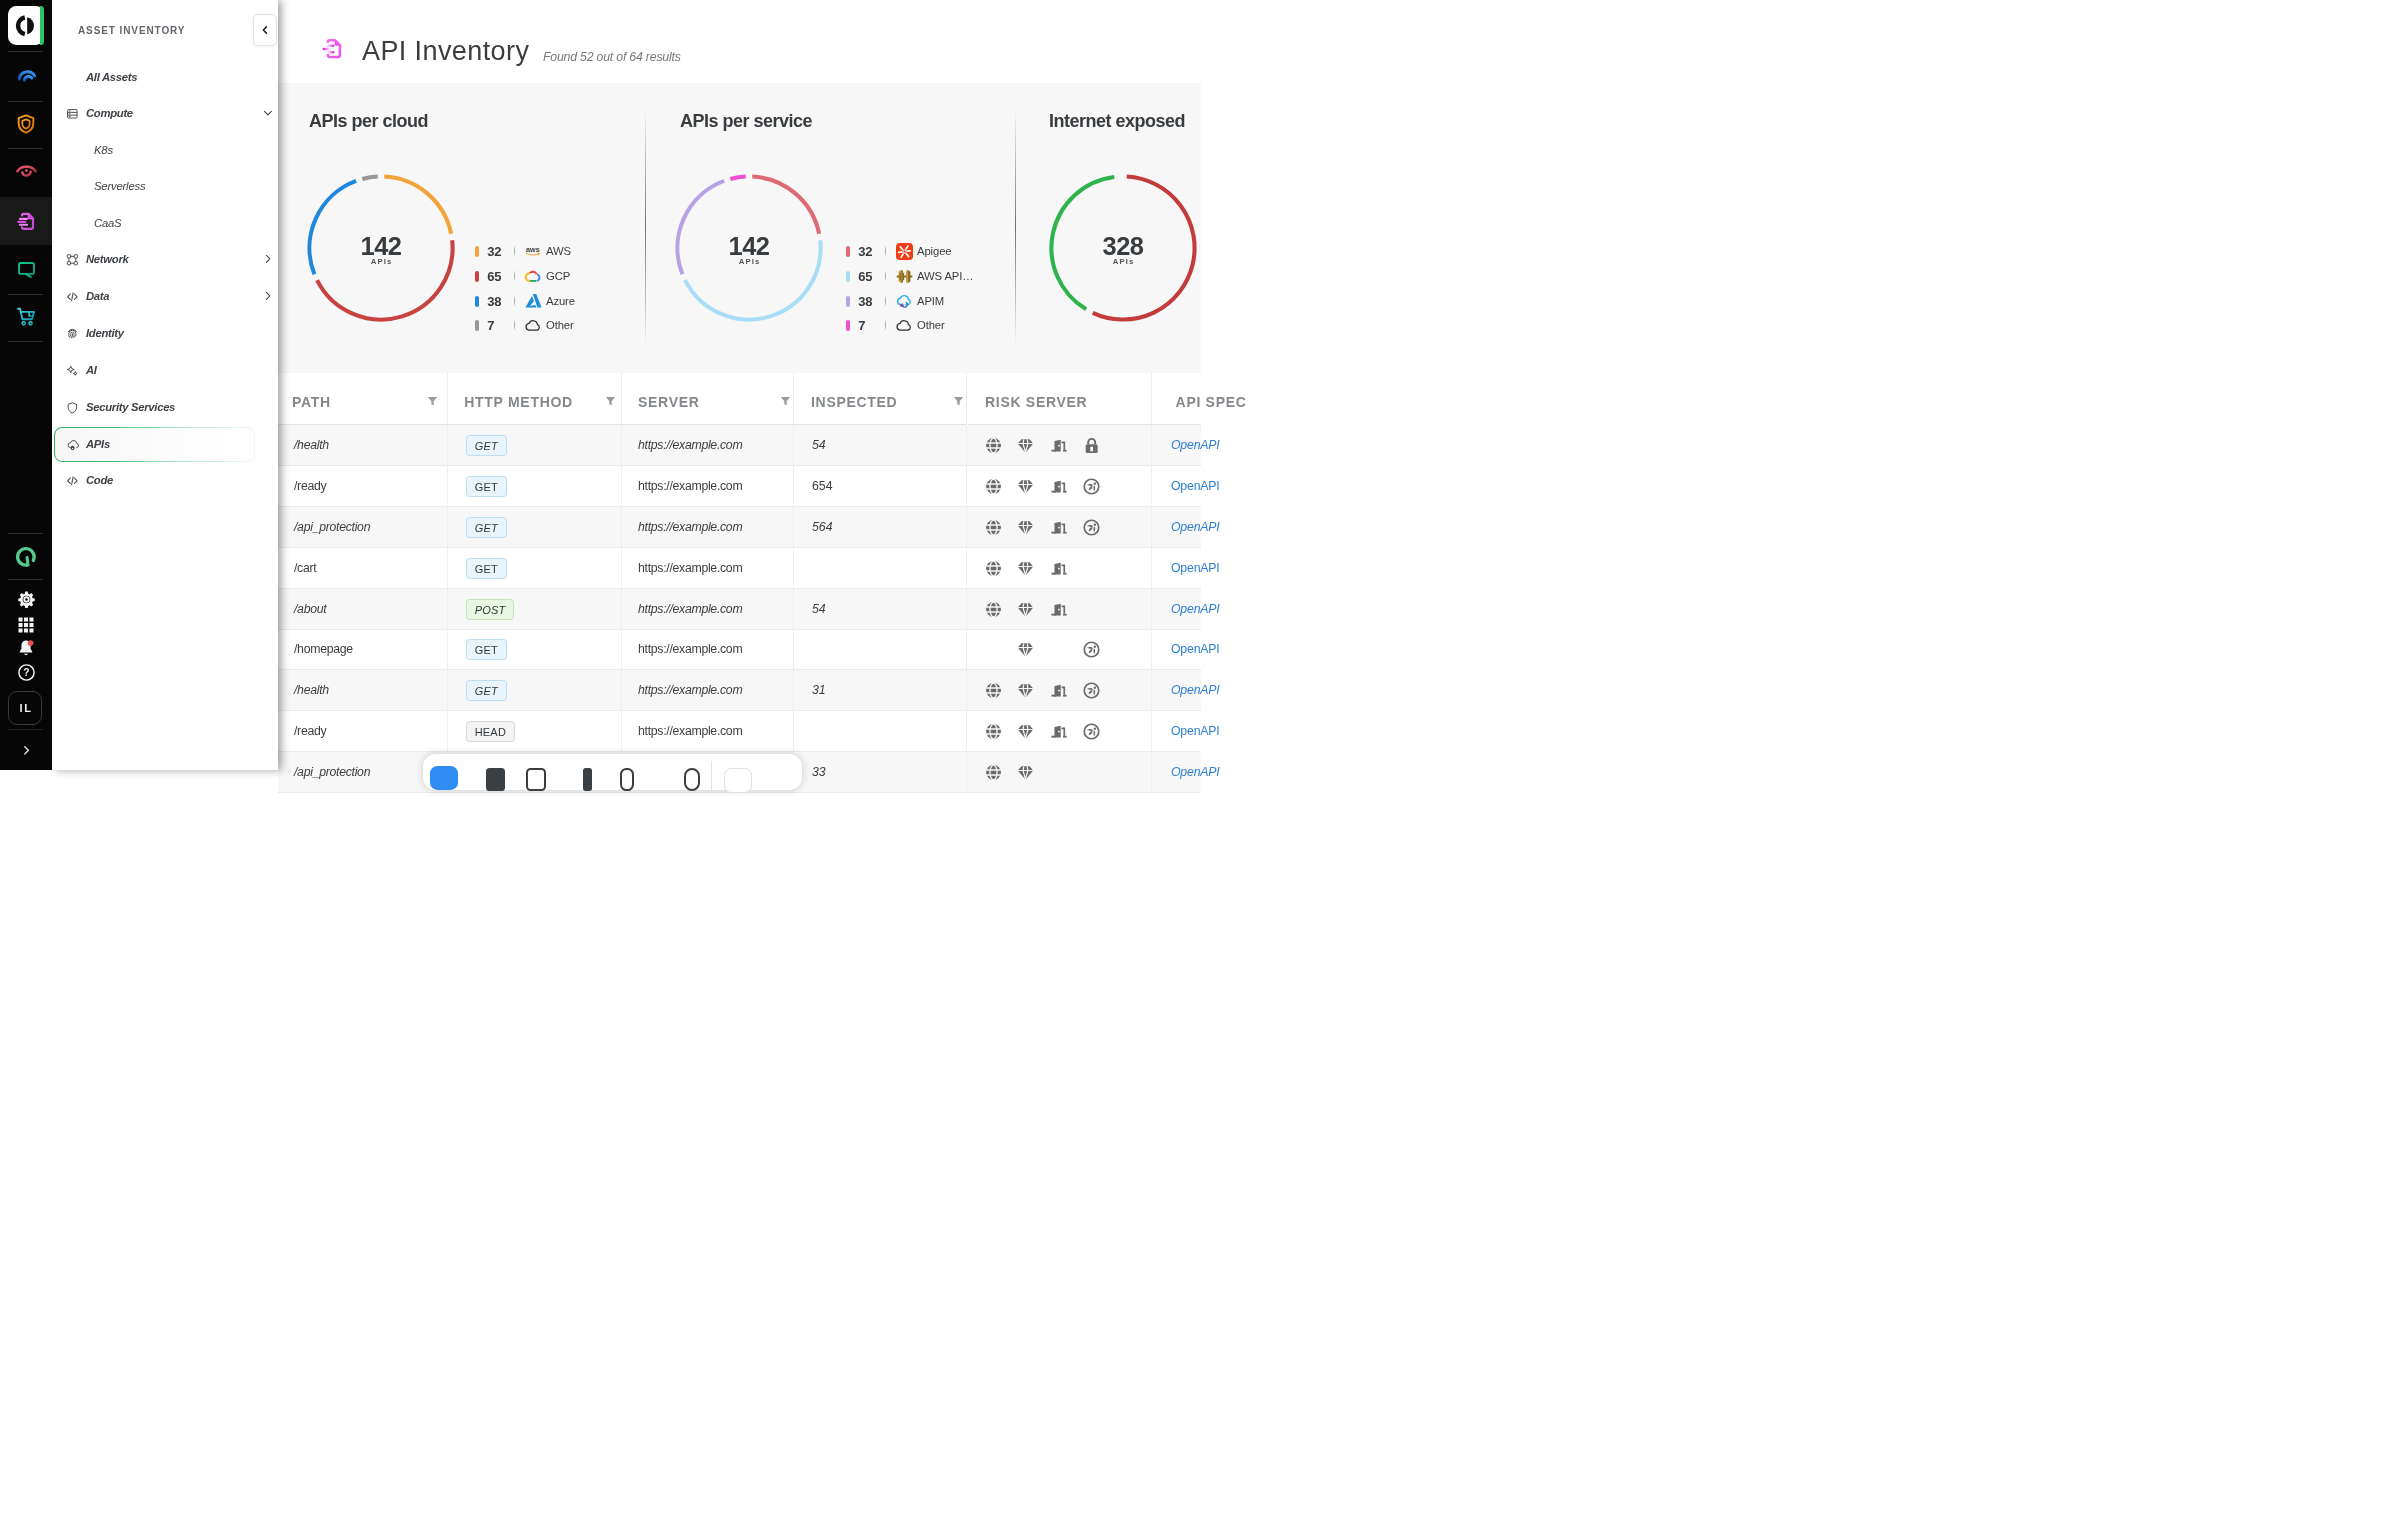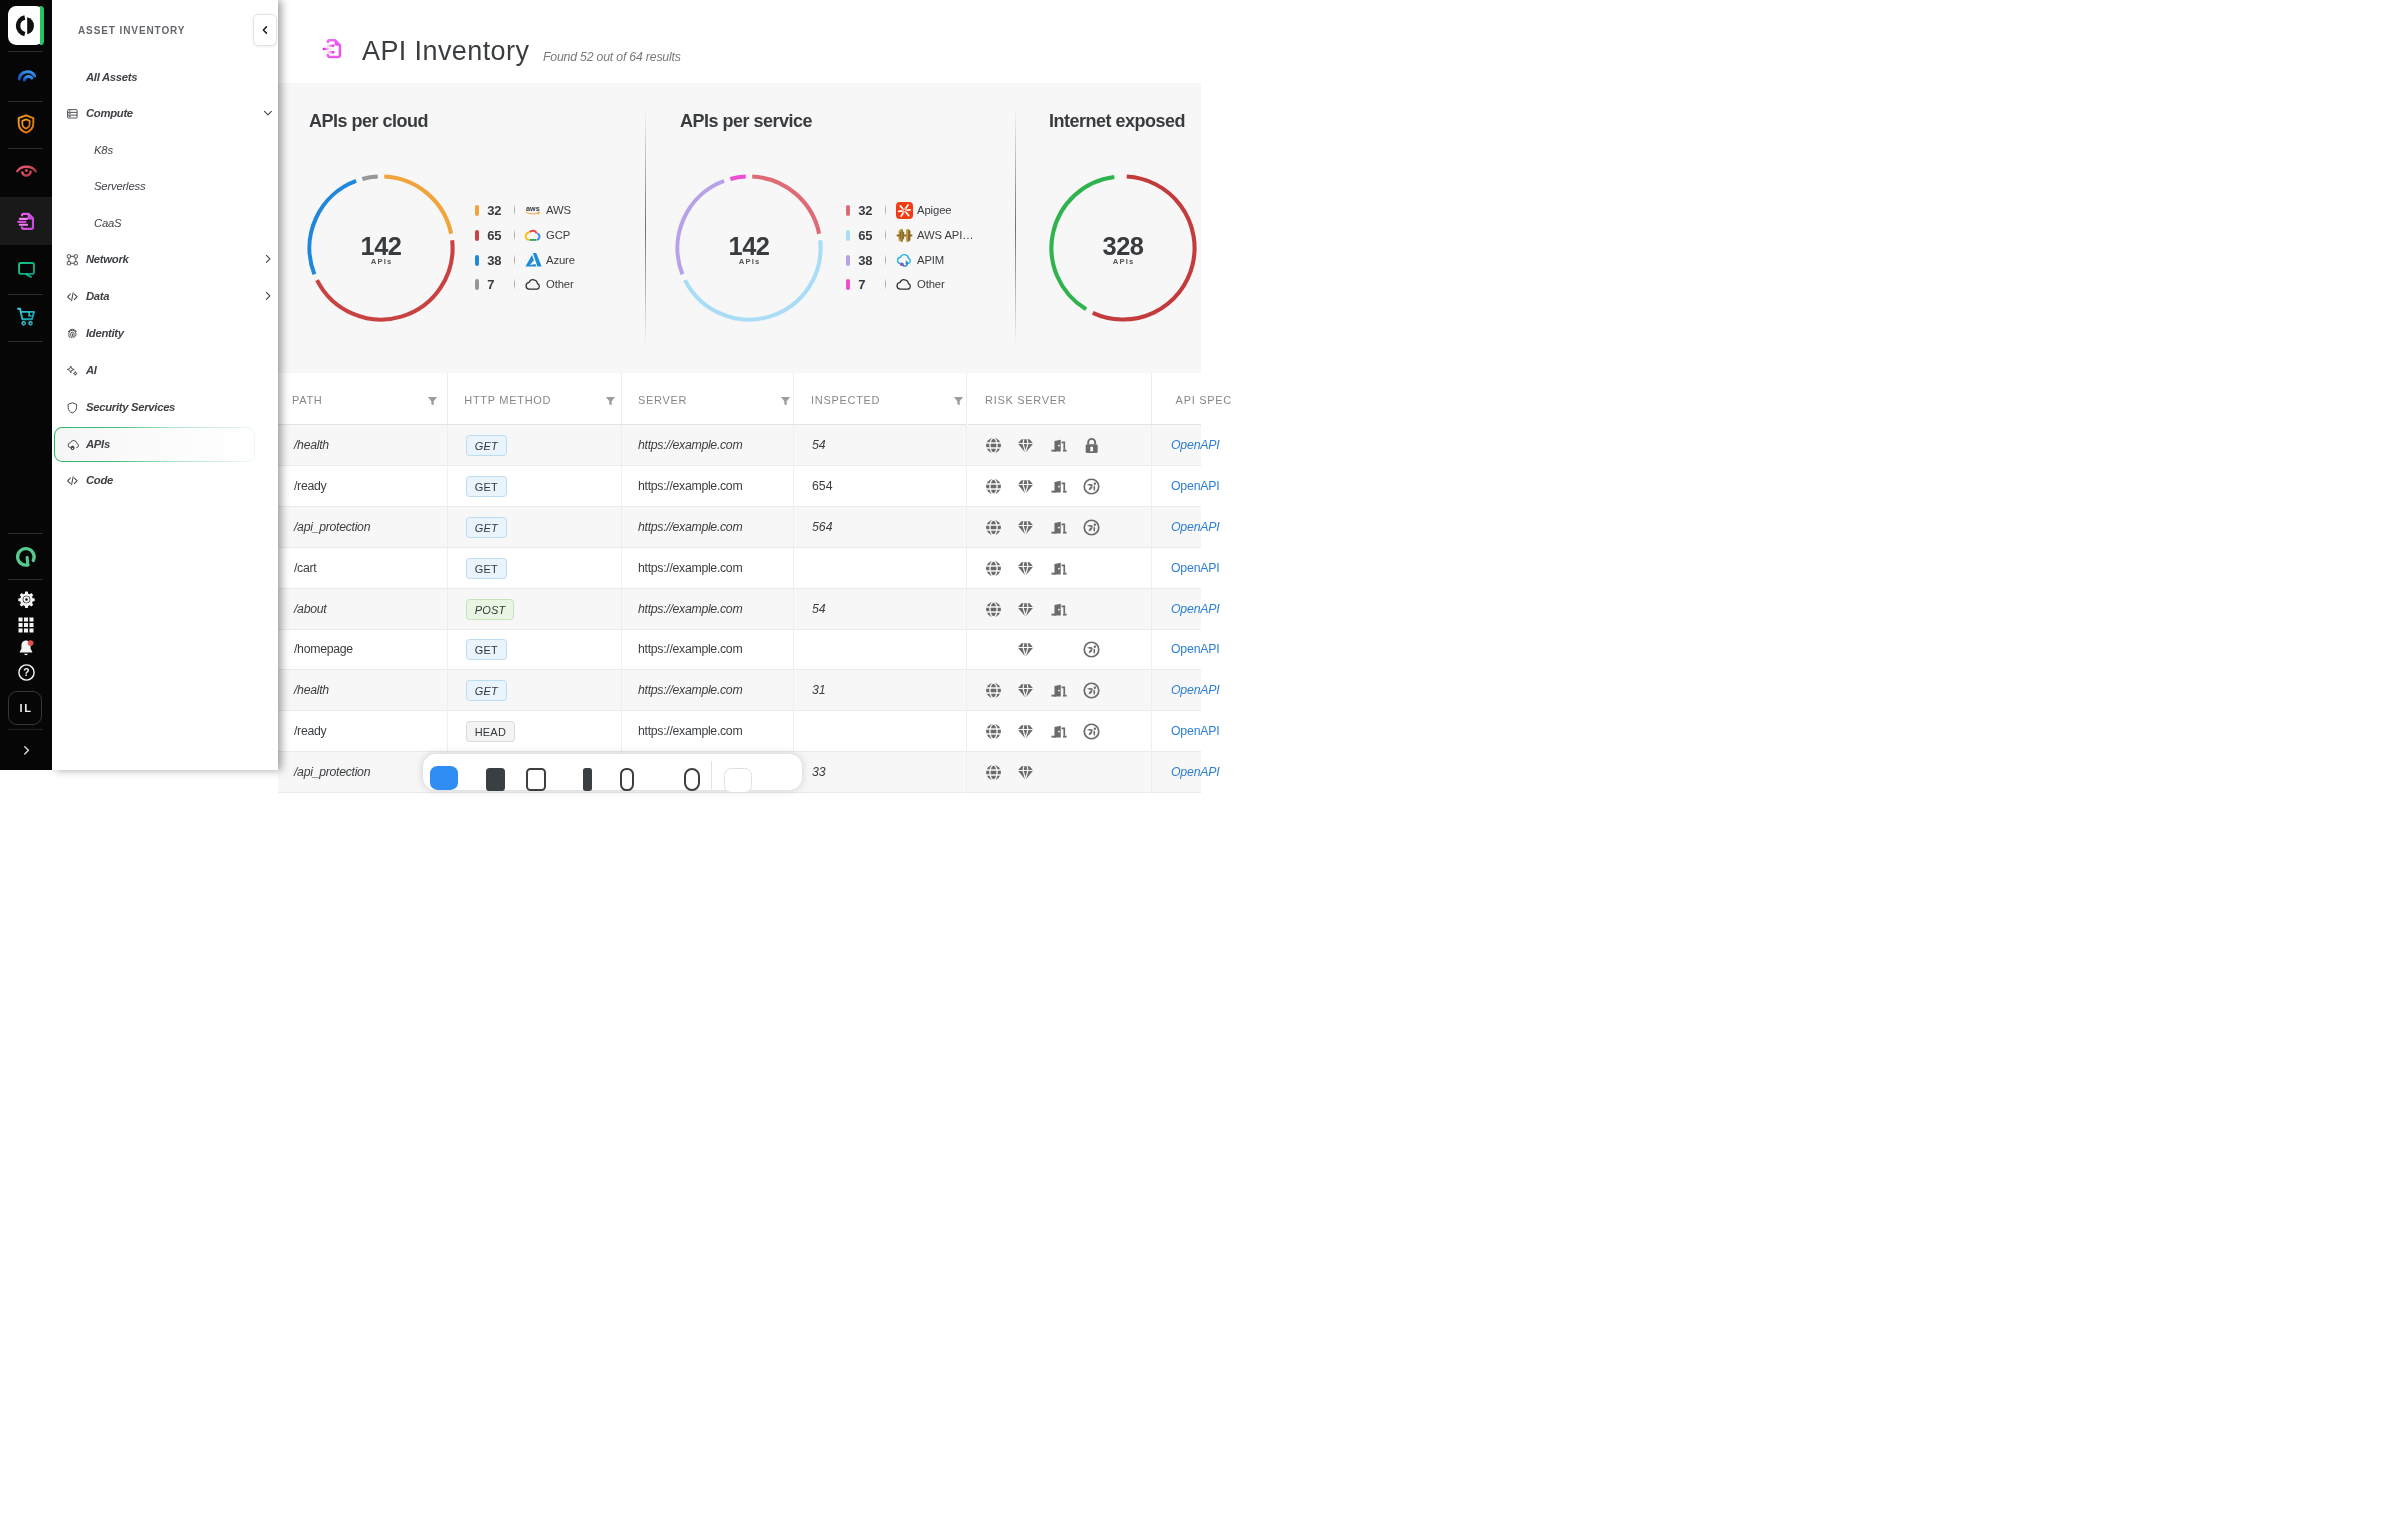--- a/index.html
+++ b/index.html
@@ -32,29 +32,29 @@
 #main { position:absolute; left:278px; top:0; width:923px; height:770px; }
 #hdr { position:absolute; left:0; top:8px; width:923px; height:82px; background:#fff; border-bottom:0.9px solid #e7e7e7; }
 #htitle { position:absolute; left:84px; top:28px; font-size:27px; color:#3b3e41; letter-spacing:0.4px;}
 #hsub { position:absolute; left:265px; top:42px; font-size:12.3px; font-style:italic; color:#77797d; letter-spacing:-0.2px; }
 #charts { position:absolute; left:0; top:83px; width:923px; height:290px; background:#f7f7f7; }
 .ctitle { position:absolute; top:28px; font-size:18px; font-weight:bold; color:#393c3f; letter-spacing:-0.5px; }
 .cdiv { position:absolute; top:25.4px; width:0.9px; height:238px;
   background:linear-gradient(to bottom,rgba(0,0,0,0),rgba(0,0,0,.55) 50%,rgba(0,0,0,0)); }
 .dnum { position:absolute; width:154px; text-align:center; font-size:25.4px; font-weight:bold; color:#393c3f; letter-spacing:-0.5px; }
 .dsub { position:absolute; width:154px; text-align:center; font-size:7.7px; letter-spacing:1.2px; color:#515458; font-weight:bold; text-indent:1.2px;}
-.leg { position:absolute; height:20px; display:flex; align-items:center; }
+.leg { position:absolute; height:20px; display:flex; align-items:center;margin-top:41px; }
 .lpill { width:4.1px; height:11px; border-radius:2.5px; }
 .lnum { font-size:13px; font-weight:bold; color:#393c3f; width:27px; margin-left:8.2px; letter-spacing:-0.3px;}
 .lsep { width:0.9px; height:12.7px; background:linear-gradient(to bottom,rgba(150,150,150,0),rgba(130,130,130,.75),rgba(150,150,150,0)); margin-right:9px;}
 .llab { font-size:11.3px; color:#3a3d40; margin-left:4.1px; letter-spacing:-0.1px;}
 
 #table { position:absolute; left:0; top:373px; width:923px; height:397px; background:#fff; }
 .th { position:absolute; top:0; height:52px; border-bottom:0.9px solid #e3e3e3; border-right:0.9px solid #ececec; }
-.th .lab { position:absolute; top:21px; font-size:11px; letter-spacing:0.7px; color:#85888b; font-weight:normal; white-space:nowrap;}
+.th .lab { position:absolute; top:21px; font-size:14px; letter-spacing:0.7px; color:#85888b; font-weight:bold; white-space:nowrap;}
 .funnel { position:absolute; top:23px; }
 .row { position:absolute; left:0; width:923px; height:41px; }
 .row.odd { background:#f7f7f7;font-style:italic; }
 .row .cell { position:absolute; top:0; height:41px; border-right:0.9px solid #efefef; }
 .row { border-bottom:0.9px solid #ebebeb; }
 .ptx { position:absolute; left:16px; top:13px; font-size:12.3px; color:#3c3f42; letter-spacing:-0.3px; }
 .badge { position:absolute; left:17.7px; top:10px; height:21px; padding:0 7.7px; border-radius:3.6px; font-size:11px; color:#33373a; display:flex; align-items:center; letter-spacing:0.2px; }
 .badge.get { background:#eaf4fd; border:0.9px solid #bcdcf2; }
 .badge.post { background:#e9f6e3; border:0.9px solid #c4e3b8; }
 .badge.head { background:#f4f4f4; border:0.9px solid #d8d8d8; }

